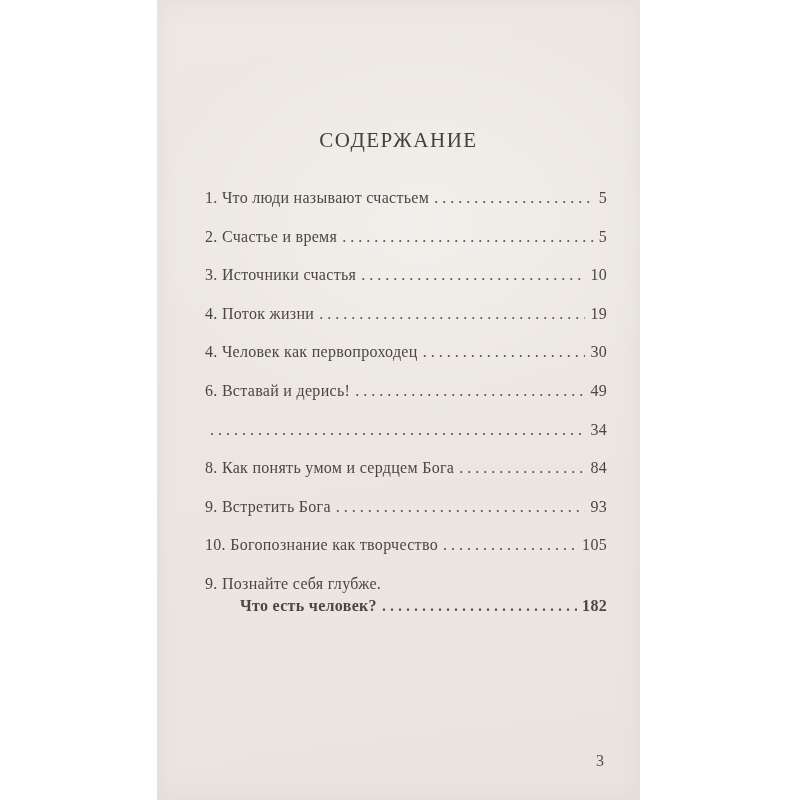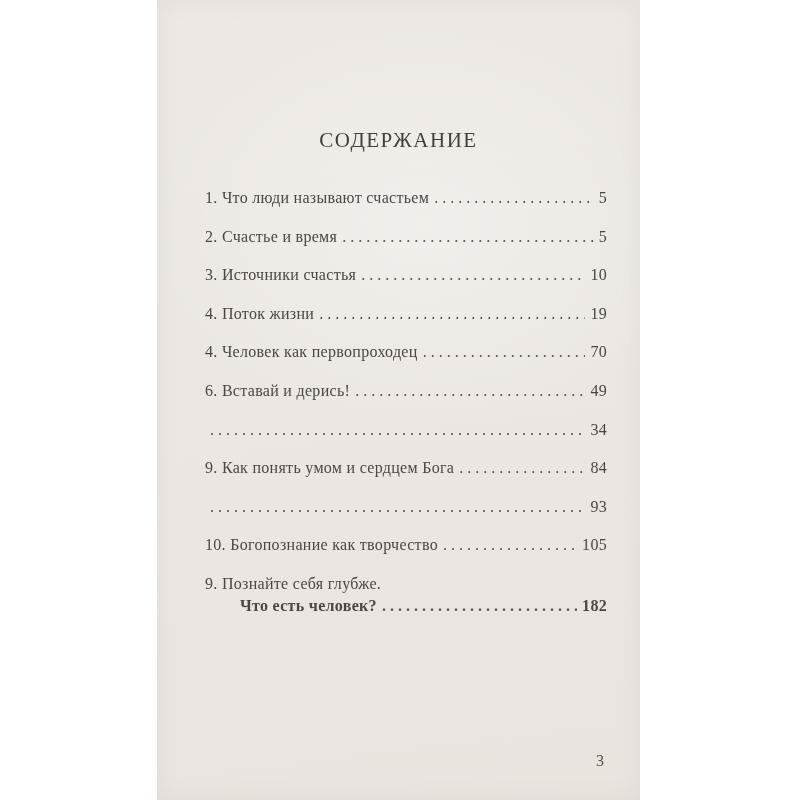--- a/index.html
+++ b/index.html
@@ -110,37 +110,38 @@
           <span class="toc-page-num">10</span>
         </div>
         <div class="toc-row">
           <span class="toc-label">4. Поток жизни</span>
           <span class="dot-leader">................................................................................</span>
           <span class="toc-page-num">19</span>
         </div>
         <div class="toc-row">
           <span class="toc-label">4. Человек как первопроходец</span>
           <span class="dot-leader">................................................................................</span>
-          <span class="toc-page-num">70</span>
+          <span class="toc-page-num">30</span>
         </div>
         <div class="toc-row">
           <span class="toc-label">6. Вставай и дерись!</span>
           <span class="dot-leader">................................................................................</span>
           <span class="toc-page-num">49</span>
         </div>
         <div class="toc-row">
           <span class="dot-leader">................................................................................</span>
           <span class="toc-page-num">34</span>
         </div>
         <div class="toc-row">
-          <span class="toc-label">9. Как понять умом и сердцем Бога</span>
+          <span class="toc-label">8. Как понять умом и сердцем Бога</span>
           <span class="dot-leader">................................................................................</span>
           <span class="toc-page-num">84</span>
         </div>
         <div class="toc-row">
+          <span class="toc-label">9. Встретить Бога</span>
           <span class="dot-leader">................................................................................</span>
           <span class="toc-page-num">93</span>
         </div>
         <div class="toc-row">
           <span class="toc-label">10. Богопознание как творчество</span>
           <span class="dot-leader">................................................................................</span>
           <span class="toc-page-num">105</span>
         </div>
         <div class="toc-row head-only">
           <span class="toc-label">9. Познайте себя глубже.</span>

